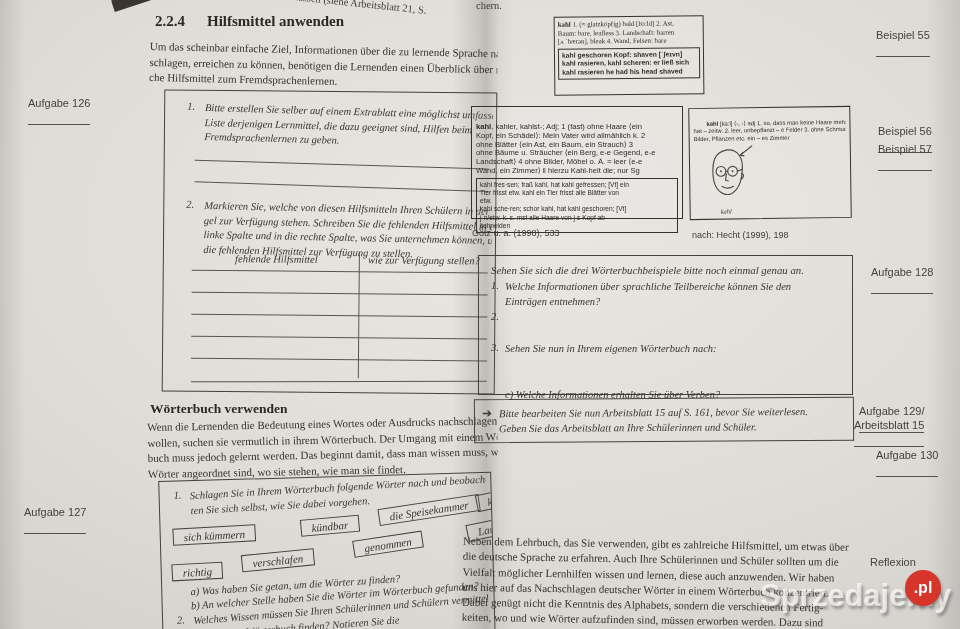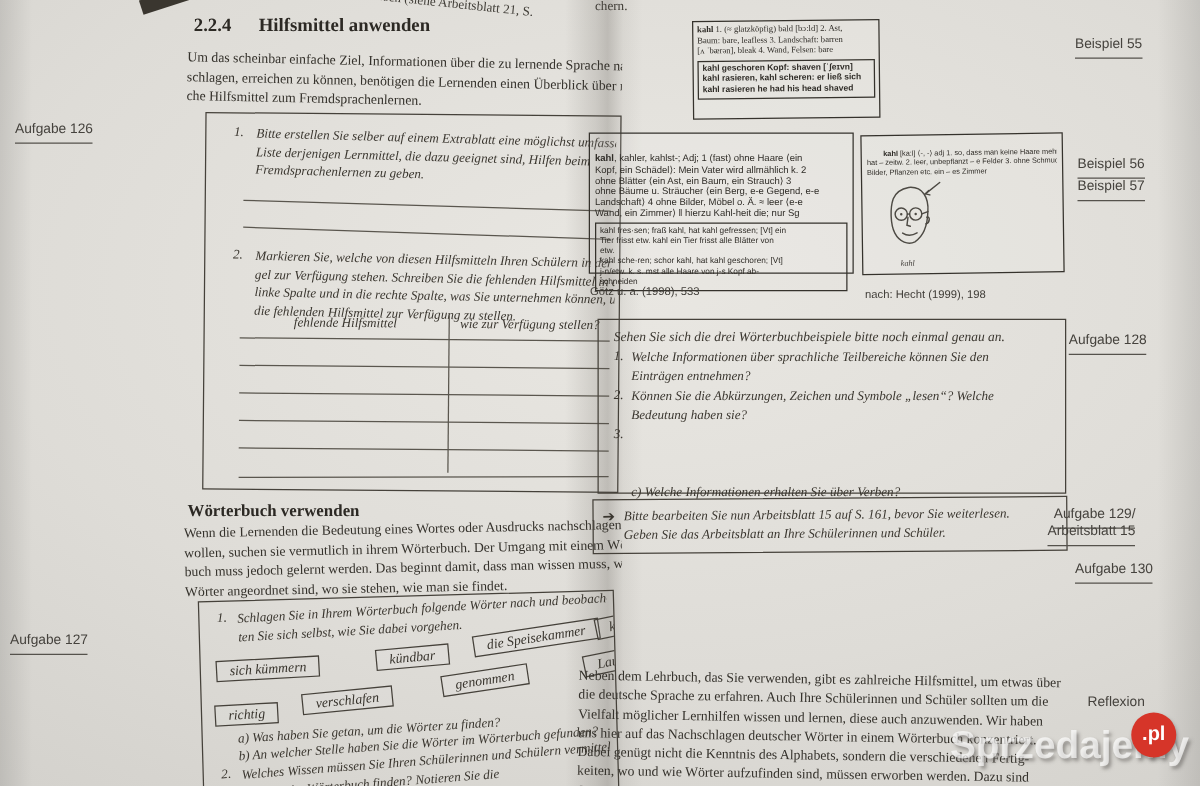--- a/index.html
+++ b/index.html
@@ -9,21 +9,21 @@
   .abs{position:absolute;}
   .pre{white-space:pre;overflow:hidden;}
   
   .gutter{left:452px;top:0;width:62px;height:629px;
     background:linear-gradient(to right, rgba(60,55,48,0) 0%, rgba(60,55,48,.14) 40%, rgba(60,55,48,.22) 55%, rgba(60,55,48,.06) 75%, rgba(60,55,48,0) 100%);}
   .edgeL{left:0;top:0;width:26px;height:629px;background:linear-gradient(to right, rgba(0,0,0,.10), rgba(0,0,0,0));}
   .edgeR{left:926px;top:0;width:34px;height:629px;background:linear-gradient(to left, rgba(0,0,0,.10), rgba(0,0,0,0));}
   .wedge{left:112px;top:-6px;width:40px;height:12px;background:#3a362f;transform:rotate(-18deg);}
   
   .mlabel{font-family:"Liberation Sans",sans-serif;font-size:11px;color:#45423d;white-space:nowrap;}
-  .mlabel.u{border-bottom:1px solid #55524c;padding-bottom:5px;}
+  .mlabel.u{border-bottom:1px solid #55524c;padding-bottom:15px;margin-left:16px;}
   
   .frag{font-size:10.5px;color:#403d37;}
   .h1{font-size:15px;font-weight:bold;color:#2c2924;}
   .h2{font-size:13.5px;font-weight:bold;color:#2c2924;}
   .para{font-size:11px;line-height:15.5px;color:#35322c;}
   .tbox{border:1.4px solid #45413a;}
   .it{font-style:italic;font-size:10.5px;line-height:14.5px;color:#3a362f;}
   .itno{font-style:italic;font-size:10.5px;color:#3a362f;}
   .rule{border-bottom:1px solid #5a564e;}
   .tblrow{height:21px;border-bottom:1px solid #5a564e;}
@@ -190,23 +190,22 @@
     <div class="abs cap9" style="left:218px;top:230px;">nach: Hecht (1999), 198</div>
     <div class="abs mlabel u" style="left:388px;top:125px;">Beispiel 56</div>
     <div class="abs mlabel u" style="left:388px;top:143px;">Beispiel 57</div>
 
     <div class="abs tbox" style="left:4px;top:255px;width:375px;height:140px;box-sizing:border-box;">
       <div class="abs it" style="left:12px;top:7px;white-space:nowrap;font-size:10.8px;">Sehen Sie sich die drei Wörterbuchbeispiele bitte noch einmal genau an.</div>
       <div class="abs itno" style="left:12px;top:24px;">1.</div>
       <div class="abs it pre" style="left:26px;top:24px;width:340px;">Welche Informationen über sprachliche Teilbereiche können Sie den
 Einträgen entnehmen?</div>
       <div class="abs itno" style="left:12px;top:55px;">2.</div>
-      <div class="abs it pre" style="left:26px;top:55px;width:340px;">Können Sie die Abkürzungen, Zeichen und Symbole „lesen“? Welche
-Bedeutung haben sie?</div>
       <div class="abs itno" style="left:12px;top:86px;">3.</div>
+      <div class="abs it" style="left:26px;top:86px;white-space:nowrap;">Sehen Sie nun in Ihrem eigenen Wörterbuch nach:</div>
       <div class="abs it" style="left:26px;top:132px;white-space:nowrap;">c)  Welche Informationen erhalten Sie über Verben?</div>
     </div>
     <div class="abs mlabel u" style="left:381px;top:266px;">Aufgabe 128</div>
 
     <div class="abs tbox" style="left:0px;top:398px;width:380px;height:44px;box-sizing:border-box;transform:rotate(-.4deg);">
       <span class="abs it" style="left:7px;top:6px;font-style:normal;font-size:12px;">➔</span>
       <div class="abs it pre" style="left:24px;top:6px;width:348px;line-height:15px;">Bitte bearbeiten Sie nun Arbeitsblatt 15 auf S. 161, bevor Sie weiterlesen.
 Geben Sie das Arbeitsblatt an Ihre Schülerinnen und Schüler.</div>
     </div>
     <div class="abs mlabel u" style="left:369px;top:405px;">Aufgabe 129/</div>

